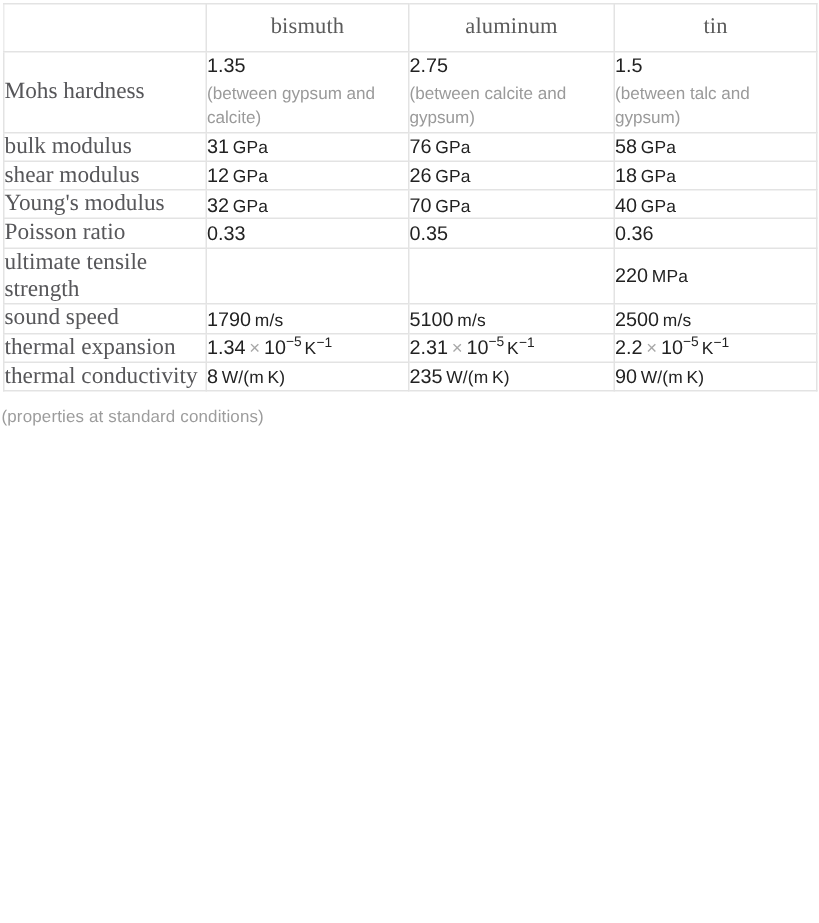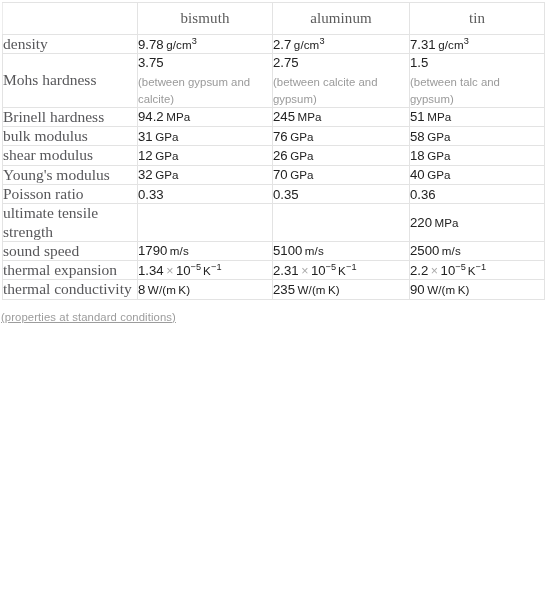--- a/index.html
+++ b/index.html
@@ -96,21 +96,20 @@
     white-space: normal;
   }
   .empty { min-height: 1px; }
 
   .footnote {
     margin: 11px 0 0 1px;
     font-size: 11.3px;
     color: #9c9c9c;
     font-family: "Liberation Sans", sans-serif;
     letter-spacing: 0.1px;
-    text-decoration: underline;
   }
 </style>
 </head>
 <body>
 
 <div class="sheet">
 
   <table class="props">
     <colgroup>
       <col class="c-label">
@@ -121,36 +120,24 @@
     <thead>
       <tr class="head">
         <th class="corner"></th>
         <th>bismuth</th>
         <th>aluminum</th>
         <th>tin</th>
       </tr>
     </thead>
     <tbody id="tbody">
         <tr>
-          <td class="label">density</td>
-          <td class="val"><span class="num">9.78</span><span class="unit">g/cm<sup class="sup">3</sup></span></td>
-          <td class="val"><span class="num">2.7</span><span class="unit">g/cm<sup class="sup">3</sup></span></td>
-          <td class="val"><span class="num">7.31</span><span class="unit">g/cm<sup class="sup">3</sup></span></td>
-        </tr>
-        <tr>
           <td class="label">Mohs hardness</td>
-          <td class="val multi"><span class="num">3.75</span><span class="note">(between gypsum and calcite)</span></td>
+          <td class="val multi"><span class="num">1.35</span><span class="note">(between gypsum and calcite)</span></td>
           <td class="val multi"><span class="num">2.75</span><span class="note">(between calcite and gypsum)</span></td>
           <td class="val multi"><span class="num">1.5</span><span class="note">(between talc and gypsum)</span></td>
-        </tr>
-        <tr>
-          <td class="label">Brinell hardness</td>
-          <td class="val"><span class="num">94.2</span><span class="unit">MPa</span></td>
-          <td class="val"><span class="num">245</span><span class="unit">MPa</span></td>
-          <td class="val"><span class="num">51</span><span class="unit">MPa</span></td>
         </tr>
         <tr>
           <td class="label">bulk modulus</td>
           <td class="val"><span class="num">31</span><span class="unit">GPa</span></td>
           <td class="val"><span class="num">76</span><span class="unit">GPa</span></td>
           <td class="val"><span class="num">58</span><span class="unit">GPa</span></td>
         </tr>
         <tr>
           <td class="label">shear modulus</td>
           <td class="val"><span class="num">12</span><span class="unit">GPa</span></td>

